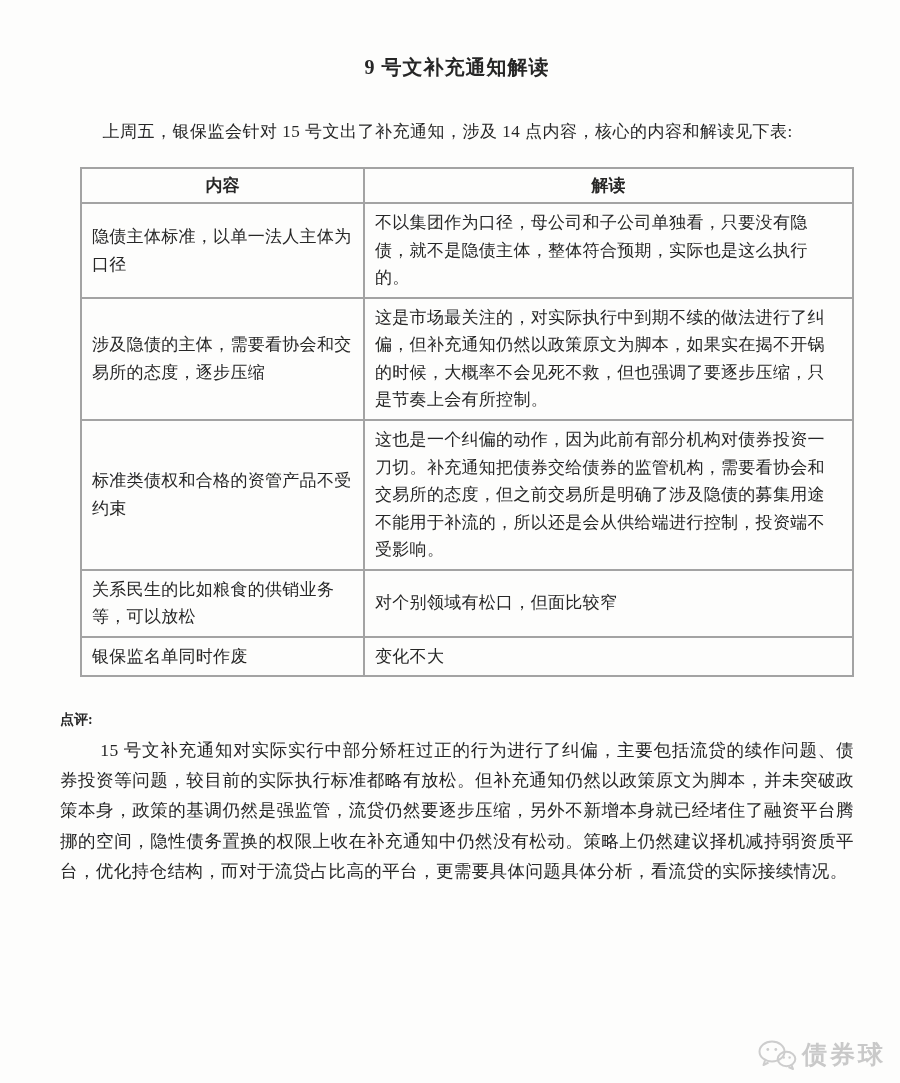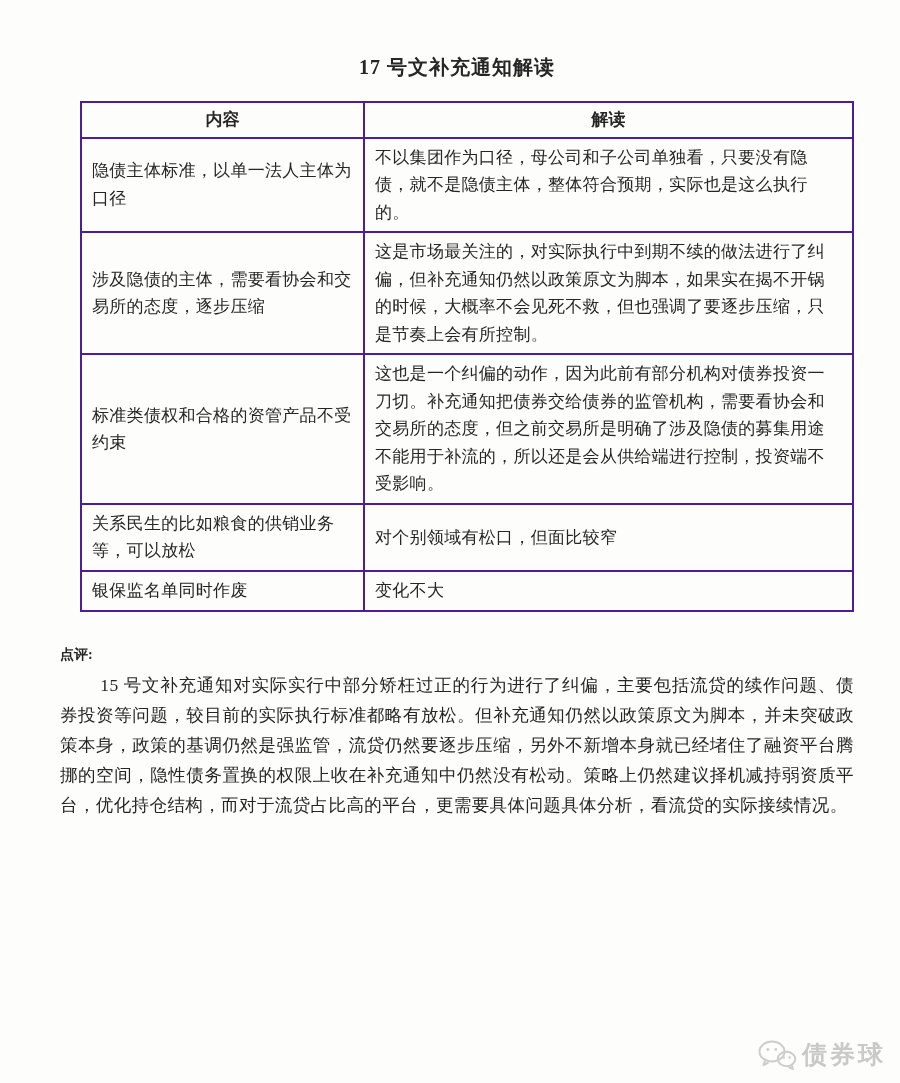--- a/index.html
+++ b/index.html
@@ -31,21 +31,21 @@
   }
   table.interp-table {
     margin: 20px 0 0 20px;
     width: calc(100% - 20px);
     border-collapse: collapse;
     font-size: 17px;
     line-height: 1.62;
     table-layout: fixed;
   }
   .interp-table th, .interp-table td {
-    border: 2px solid #4c1d95;
+    border: 2px solid #a3a3a3;
     padding: 5px 10px;
   }
   .interp-table th {
     font-weight: bold;
     text-align: center;
     padding: 3px 6px;
   }
   .interp-table th.col-content, .interp-table td.cell-content { width: 283px; }
   .interp-table td { vertical-align: middle; text-align: left; letter-spacing: 0.3px; }
   .commentary { margin-top: 34px; }
@@ -75,22 +75,23 @@
     letter-spacing: 3px;
     user-select: none;
   }
   .watermark .wm-icon { display: inline-flex; }
 </style>
 </head>
 <body>
 
 <div class="page">
 
-  <h1 class="page-title">17 号文补充通知解读</h1>
+  <h1 class="page-title">9 号文补充通知解读</h1>
 
+  <p class="intro">上周五，银保监会针对 15 号文出了补充通知，涉及 14 点内容，核心的内容和解读见下表:</p>
 
   <table class="interp-table">
     <thead>
       <tr>
         <th class="col-content">内容</th>
         <th class="col-interp">解读</th>
       </tr>
     </thead>
     <tbody id="table-body">
         <tr>

